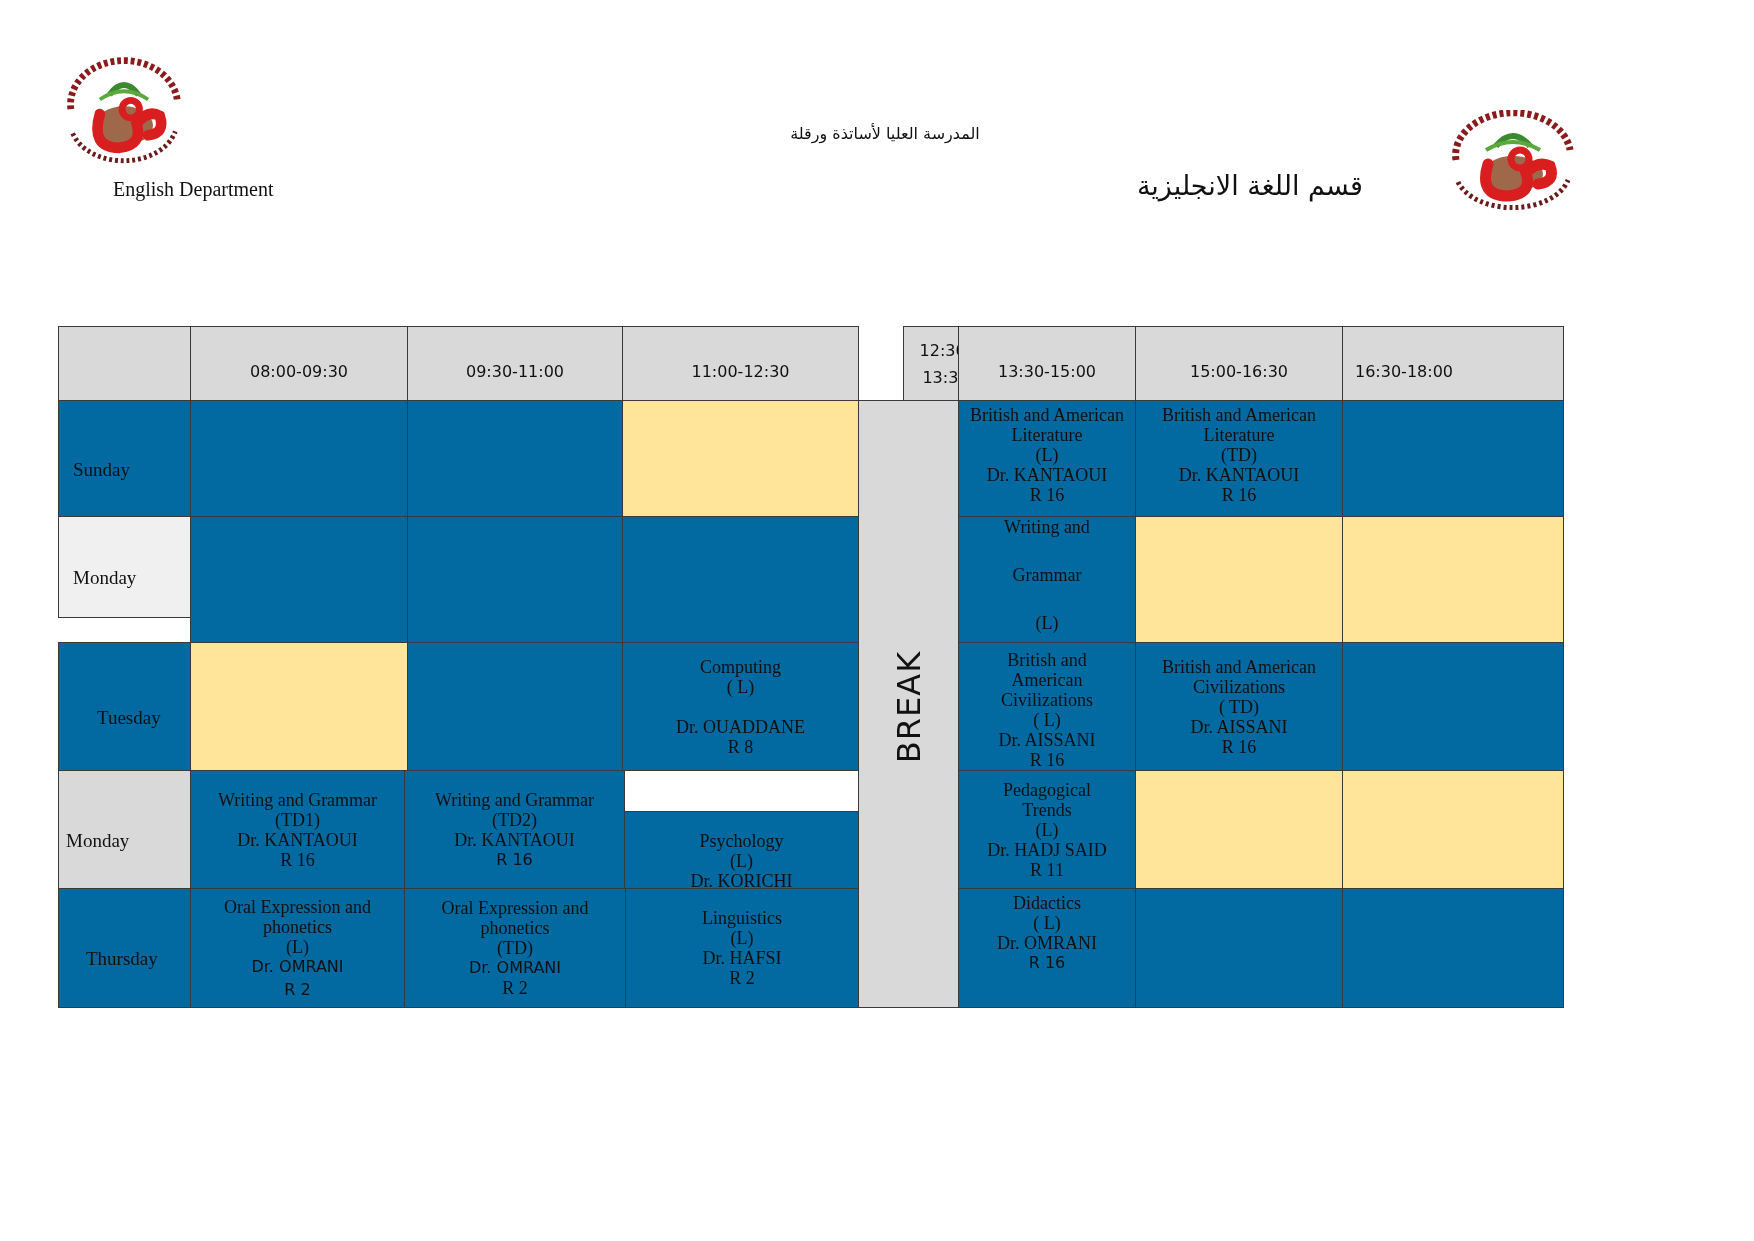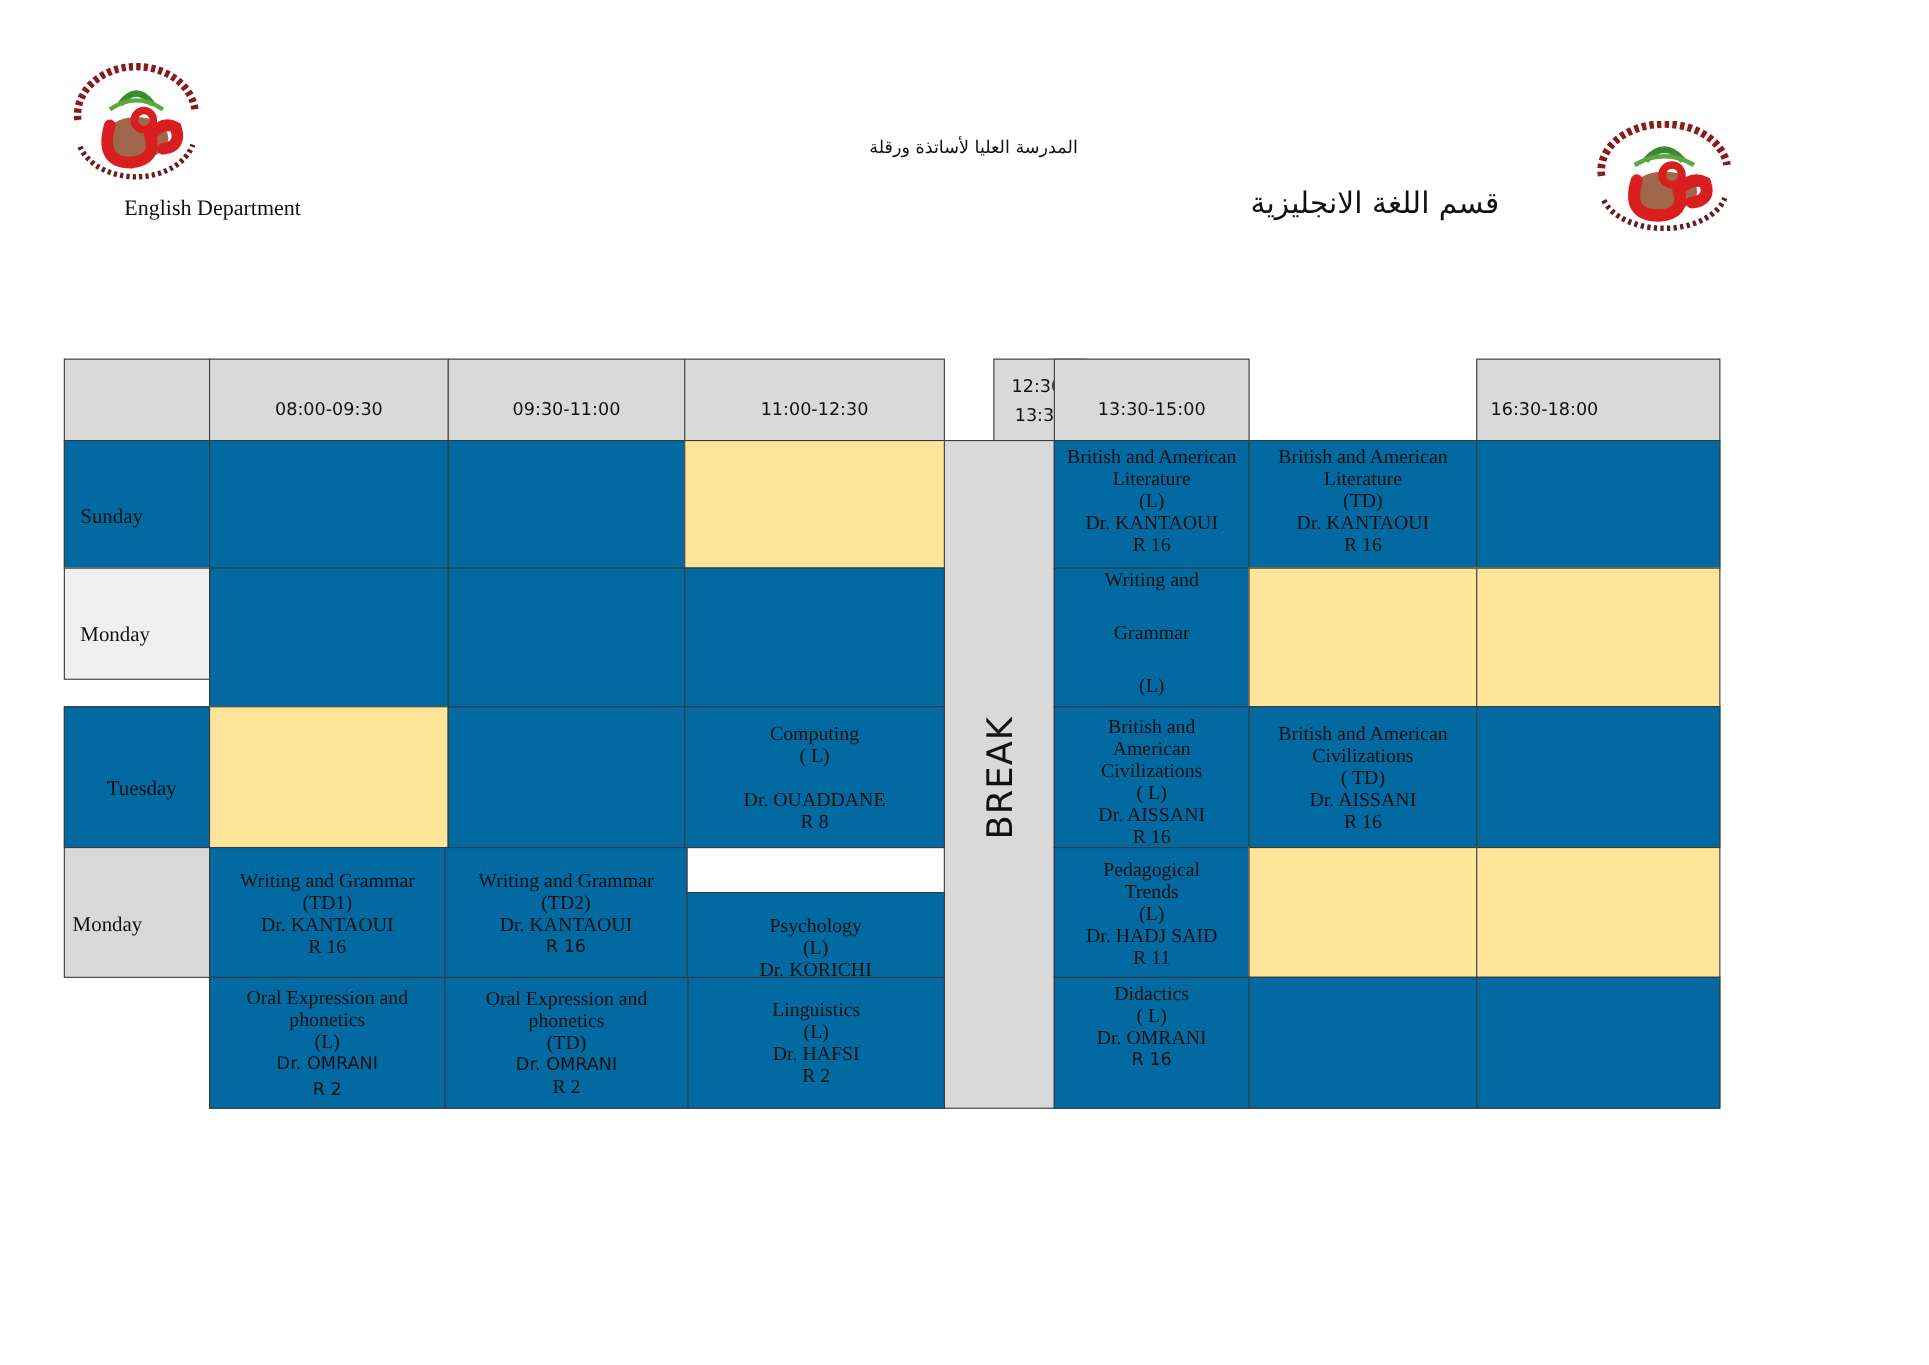--- a/index.html
+++ b/index.html
@@ -83,20 +83,23 @@
   <div class="cell hdr" style="left:623px;top:327px;width:237px;height:75px;">
       <span>11:00-12:30</span>
     </div>
   <div class="cell hdr break-hdr" style="left:904px;top:327px;width:85px;height:75px;">
     <span class="line">12:30-</span>
     <span class="line">13:30</span>
   </div>
   <div class="cell hdr" style="left:959px;top:327px;width:178px;height:75px;">
       <span>13:30-15:00</span>
     </div>
+  <div class="cell hdr" style="left:1136px;top:327px;width:208px;height:75px;">
+      <span>15:00-16:30</span>
+    </div>
   <div class="cell hdr left-align" style="left:1343px;top:327px;width:222px;height:75px;">
       <span>16:30-18:00</span>
     </div>
 
   <div class="cell break-col" style="left:859px;top:401px;width:101px;height:608px;"></div>
   <div class="break-label">BREAK</div>
 
   <div class="cell day" style="left:59px;top:401px;width:133px;height:117px;">Sunday</div>
   <div class="cell" style="left:191px;top:401px;width:218px;height:117px;"></div>
   <div class="cell" style="left:408px;top:401px;width:216px;height:117px;"></div>
@@ -180,20 +183,21 @@
   <div class="cell" style="left:959px;top:771px;width:178px;height:119px;">
     <span class="line">Pedagogical</span>
     <span class="line">Trends</span>
     <span class="line">(L)</span>
     <span class="line">Dr. HADJ SAID</span>
     <span class="line">R 11</span>
   </div>
   <div class="cell yellow" style="left:1136px;top:771px;width:208px;height:119px;"></div>
   <div class="cell yellow" style="left:1343px;top:771px;width:222px;height:119px;"></div>
 
+  <div class="cell day" style="left:59px;top:889px;width:133px;height:120px;padding-left:27px;">Thursday</div>
   <div class="cell" style="left:191px;top:889px;width:215px;height:120px;">
     <span class="line">Oral Expression and</span>
     <span class="line">phonetics</span>
     <span class="line">(L)</span>
     <span class="line sans">Dr. OMRANI</span>
     <span class="line sans" style="margin-top:3px;">R 2</span>
   </div>
   <div class="cell" style="left:405px;top:889px;width:222px;height:120px;">
     <span class="line">Oral Expression and</span>
     <span class="line">phonetics</span>

